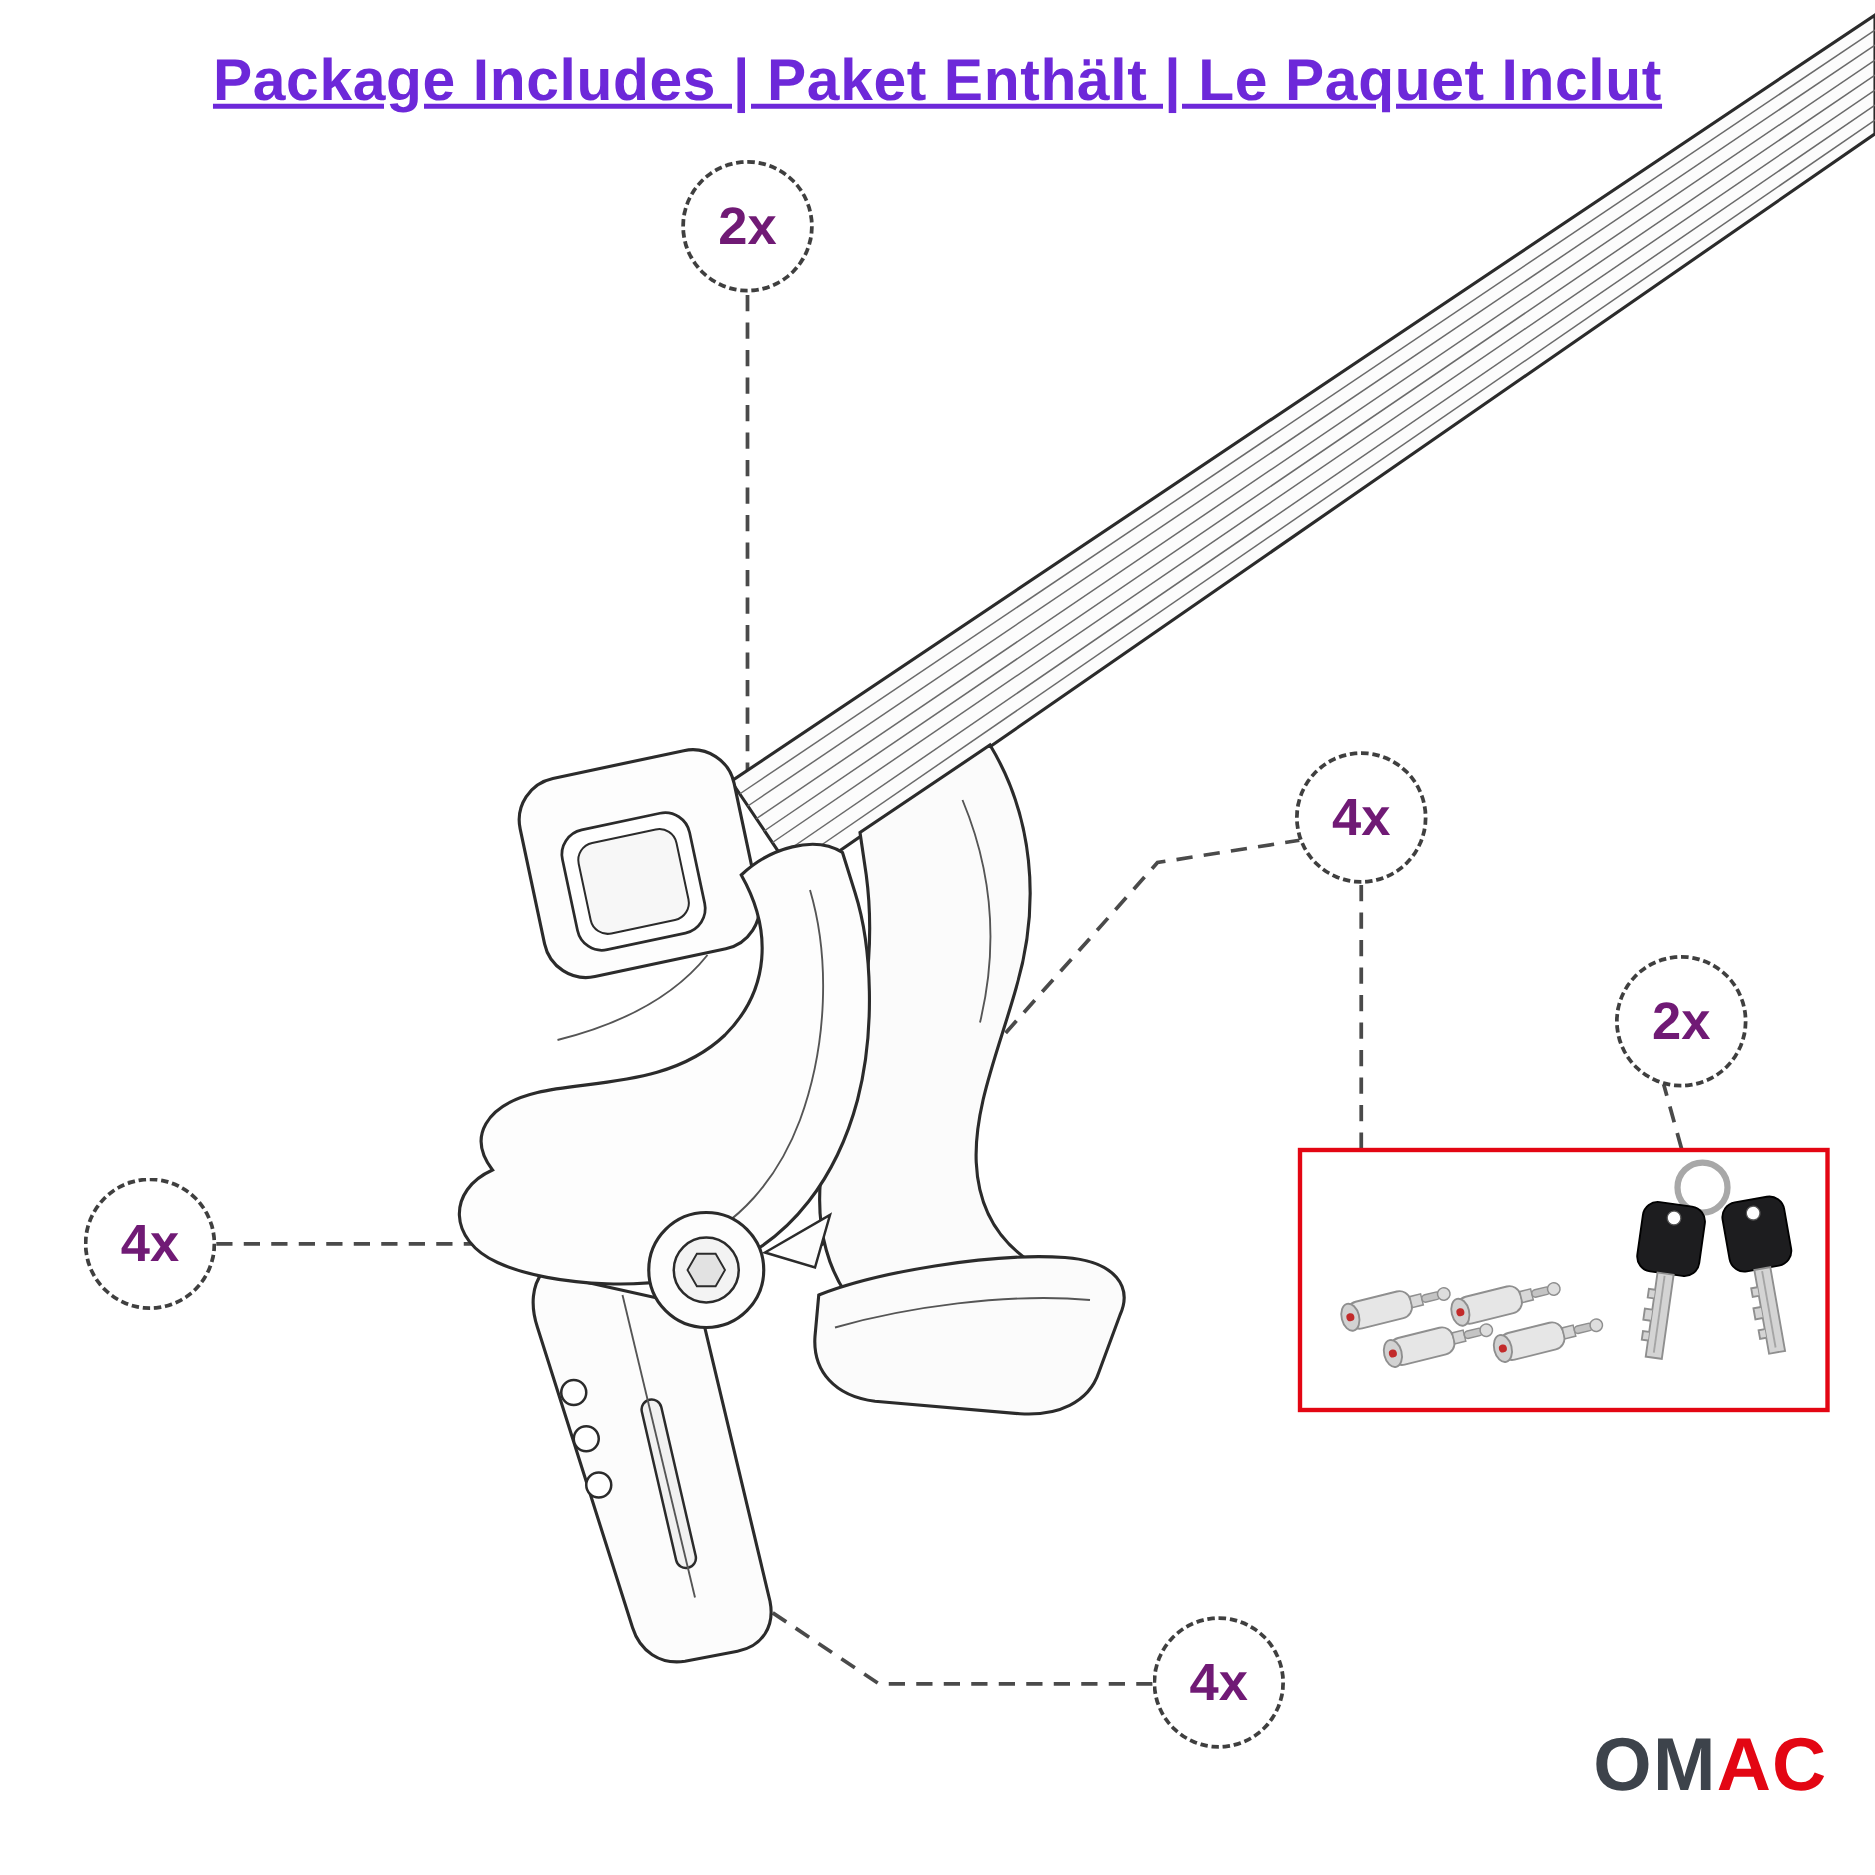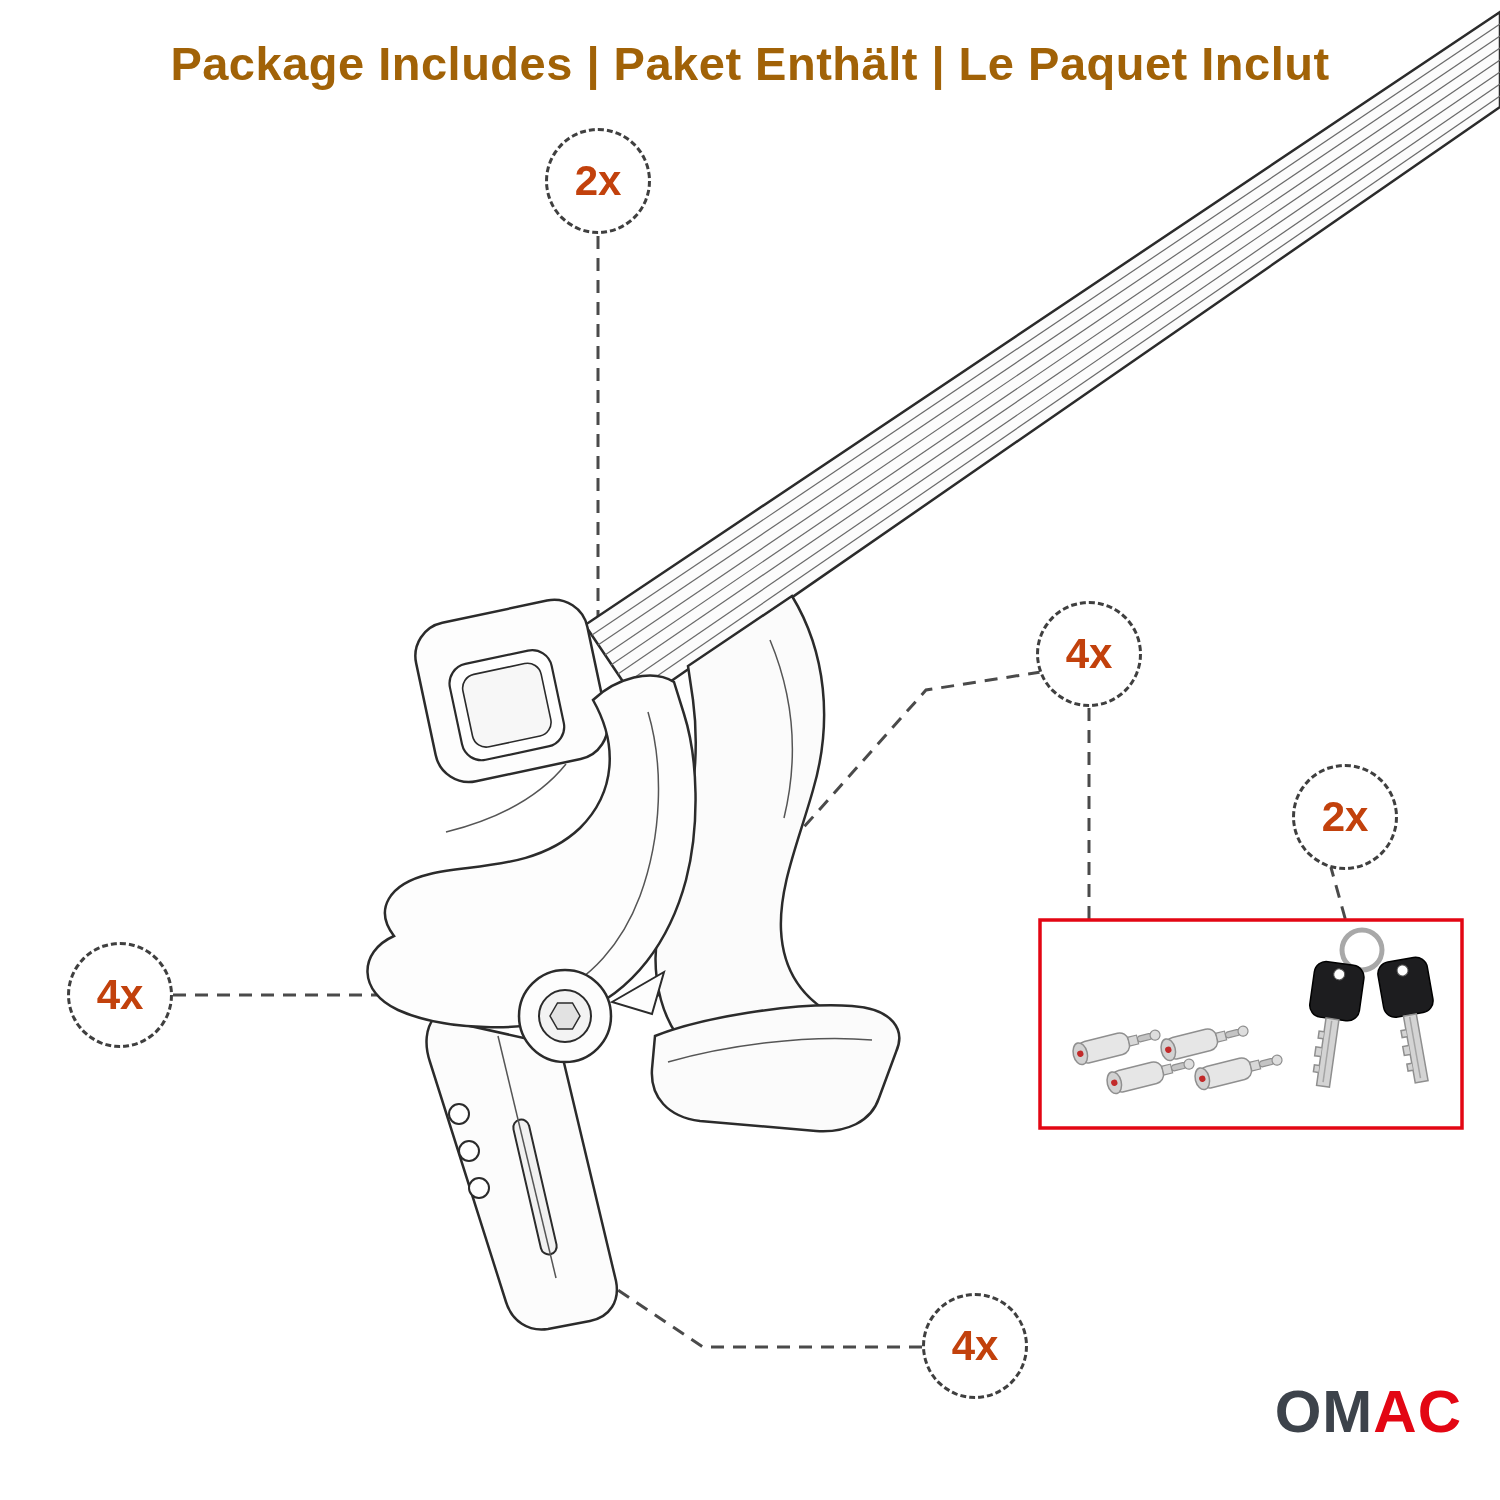--- a/index.html
+++ b/index.html
@@ -1,31 +1,31 @@
 <!DOCTYPE html>
 <html><head>
 <meta charset="utf-8">
 <style>
   html,body{margin:0;padding:0;background:#ffffff;}
   body{font-family:"Liberation Sans", sans-serif;}
   #canvas{position:relative;width:1500px;height:1500px;background:#ffffff;overflow:hidden;}
 
   .page-title{
     position:absolute;top:36px;left:0;width:100%;
-    text-align:center;font-size:47px;font-weight:700;color:#a16207;
-    letter-spacing:.5px;white-space:nowrap;
+    text-align:center;font-size:47px;font-weight:700;color:#6d28d9;
+    letter-spacing:.5px;white-space:nowrap;text-decoration:underline;
   }
 
   svg.diagram{position:absolute;top:0;left:0;}
 
   .callout{
     position:absolute;width:106px;height:106px;border-radius:50%;
     border:3.5px dashed #3f3f3f;background:#ffffff;
     display:flex;align-items:center;justify-content:center;
-    font-size:42px;font-weight:700;color:#c2410c;box-sizing:border-box;
+    font-size:42px;font-weight:700;color:#701a75;box-sizing:border-box;
   }
 
   .brand-logo{
     position:absolute;top:1382px;right:38px;
     font-size:60px;font-weight:800;letter-spacing:1px;line-height:1;
     font-family:"Liberation Sans", sans-serif;white-space:nowrap;
   }
   .brand-om{color:#3d434b;margin-left:42px;}
   .brand-ac{color:#e30613;text-align:center;}
 </style>

